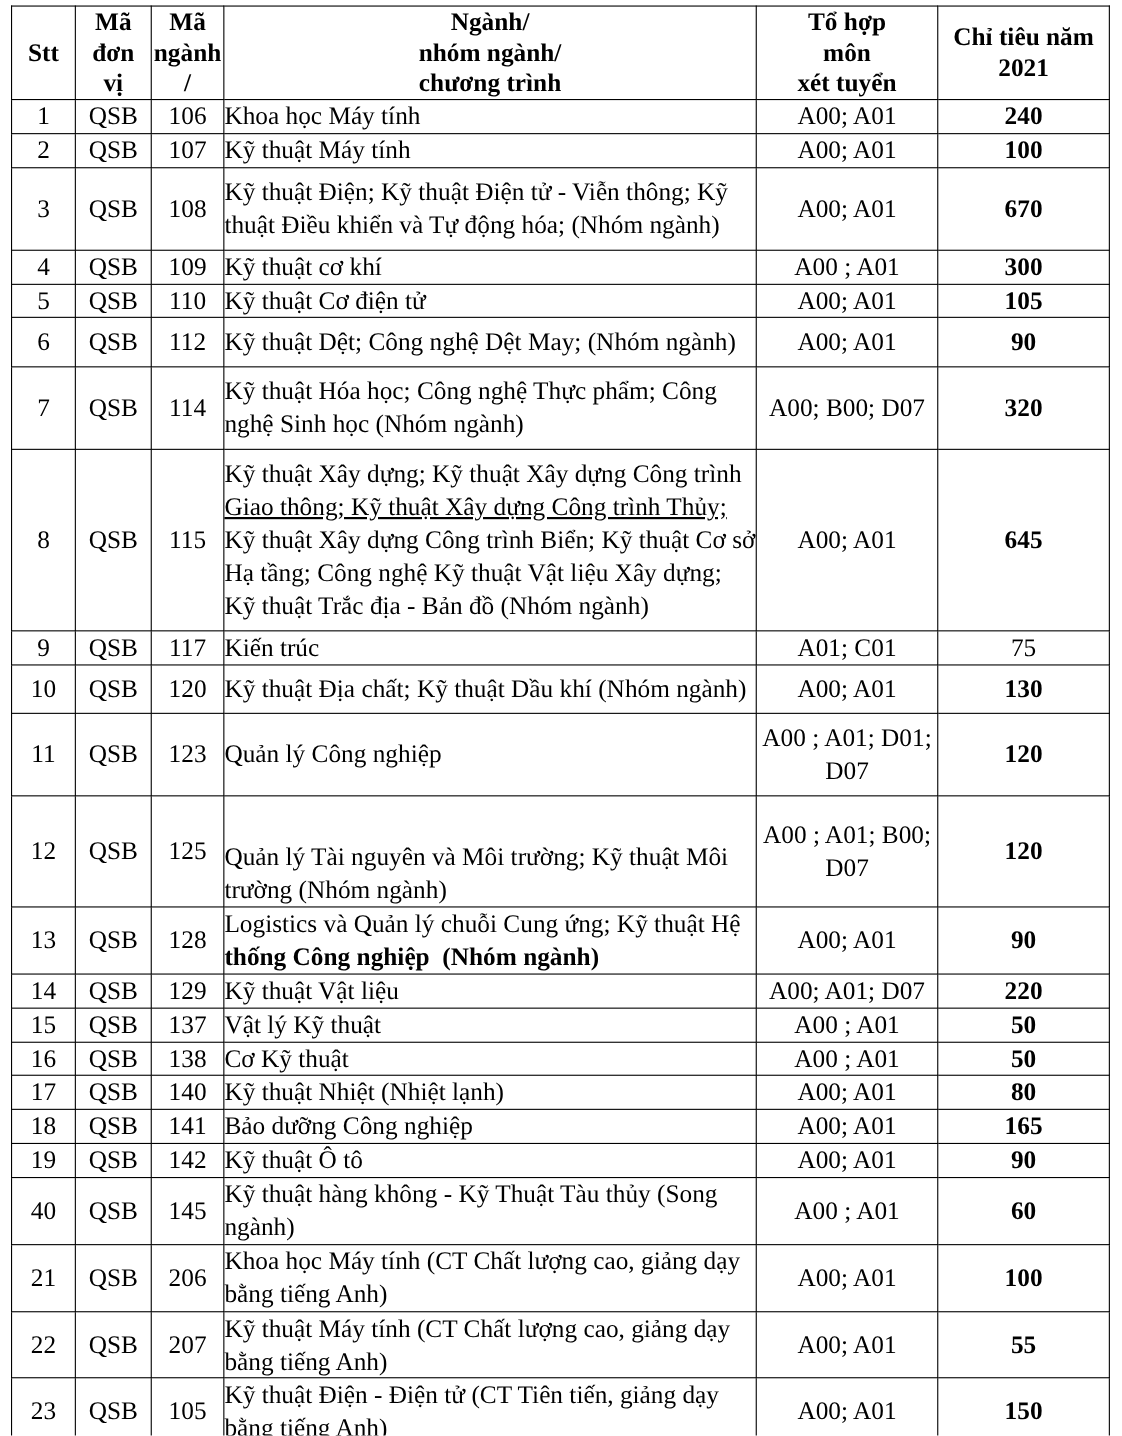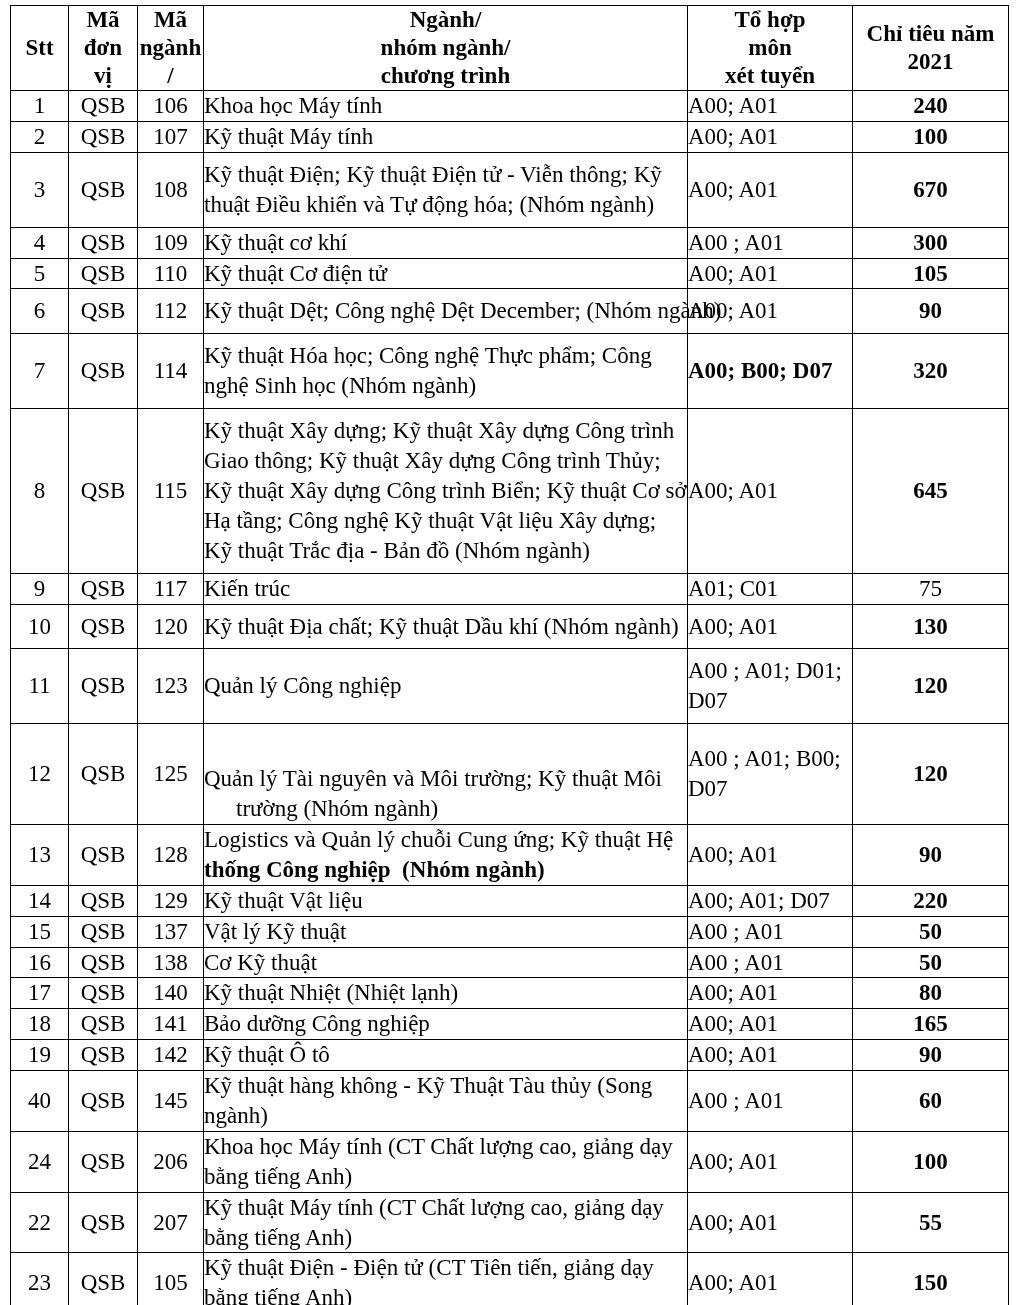--- a/index.html
+++ b/index.html
@@ -59,21 +59,21 @@
   }
   td.cell-stt, td.cell-dv, td.cell-nganh-id {
     text-align: center;
     padding: 3px 2px;
   }
   td.cell-name {
     text-align: left;
     padding: 3px 4px 3px 7px;
   }
   td.cell-combo {
-    text-align: left;
+    text-align: center;
     padding: 3px 2px;
   }
   td.cell-quota {
     text-align: center;
     font-weight: bold;
     padding: 3px 2px;
   }
   td.cell-quota.not-bold { font-weight: normal; }
 
   
@@ -183,47 +183,47 @@
           <td class="cell-combo">
             <span style="display: block; white-space: pre;">A00; A01</span>
           </td>
           <td class="cell-quota">105</td>
         </tr>
         <tr class="tall">
           <td class="cell-stt">6</td>
           <td class="cell-dv">QSB</td>
           <td class="cell-nganh-id">112</td>
           <td class="cell-name">
-            <span style="display: block; white-space: pre;">Kỹ thuật Dệt; Công nghệ Dệt December; (Nhóm ngành)</span>
+            <span style="display: block; white-space: pre;">Kỹ thuật Dệt; Công nghệ Dệt May; (Nhóm ngành)</span>
           </td>
           <td class="cell-combo">
             <span style="display: block; white-space: pre;">A00; A01</span>
           </td>
           <td class="cell-quota">90</td>
         </tr>
         <tr class="tall">
           <td class="cell-stt">7</td>
           <td class="cell-dv">QSB</td>
           <td class="cell-nganh-id">114</td>
           <td class="cell-name">
             <span style="display: block; white-space: pre;">Kỹ thuật Hóa học; Công nghệ Thực phẩm; Công</span>
             <span style="display: block; white-space: pre;">nghệ Sinh học (Nhóm ngành)</span>
           </td>
           <td class="cell-combo">
-            <span style="display: block; white-space: pre; font-weight: bold;">A00; B00; D07</span>
+            <span style="display: block; white-space: pre;">A00; B00; D07</span>
           </td>
           <td class="cell-quota">320</td>
         </tr>
         <tr class="tall">
           <td class="cell-stt">8</td>
           <td class="cell-dv">QSB</td>
           <td class="cell-nganh-id">115</td>
           <td class="cell-name">
             <span style="display: block; white-space: pre;">Kỹ thuật Xây dựng; Kỹ thuật Xây dựng Công trình</span>
-            <span style="display: block; white-space: pre;">Giao thông; Kỹ thuật Xây dựng Công trình Thủy;</span>
+            <span style="display: block; white-space: pre; text-decoration: underline;">Giao thông; Kỹ thuật Xây dựng Công trình Thủy;</span>
             <span style="display: block; white-space: pre;">Kỹ thuật Xây dựng Công trình Biển; Kỹ thuật Cơ sở</span>
             <span style="display: block; white-space: pre;">Hạ tầng; Công nghệ Kỹ thuật Vật liệu Xây dựng;</span>
             <span style="display: block; white-space: pre;">Kỹ thuật Trắc địa - Bản đồ (Nhóm ngành)</span>
           </td>
           <td class="cell-combo">
             <span style="display: block; white-space: pre;">A00; A01</span>
           </td>
           <td class="cell-quota">645</td>
         </tr>
         <tr>
@@ -262,21 +262,21 @@
             <span style="display: block; white-space: pre;">D07</span>
           </td>
           <td class="cell-quota">120</td>
         </tr>
         <tr>
           <td class="cell-stt">12</td>
           <td class="cell-dv">QSB</td>
           <td class="cell-nganh-id">125</td>
           <td class="cell-name">
             <span style="display: block; white-space: pre; margin-top: 40px;">Quản lý Tài nguyên và Môi trường; Kỹ thuật Môi</span>
-            <span style="display: block; white-space: pre; margin-left: 32px;">trường (Nhóm ngành)</span>
+            <span style="display: block; white-space: pre;">trường (Nhóm ngành)</span>
           </td>
           <td class="cell-combo">
             <span style="display: block; white-space: pre;">A00 ; A01; B00;</span>
             <span style="display: block; white-space: pre;">D07</span>
           </td>
           <td class="cell-quota">120</td>
         </tr>
         <tr>
           <td class="cell-stt">13</td>
           <td class="cell-dv">QSB</td>
@@ -369,21 +369,21 @@
           <td class="cell-name">
             <span style="display: block; white-space: pre;">Kỹ thuật hàng không - Kỹ Thuật Tàu thủy (Song</span>
             <span style="display: block; white-space: pre;">ngành)</span>
           </td>
           <td class="cell-combo">
             <span style="display: block; white-space: pre;">A00 ; A01</span>
           </td>
           <td class="cell-quota">60</td>
         </tr>
         <tr>
-          <td class="cell-stt">24</td>
+          <td class="cell-stt">21</td>
           <td class="cell-dv">QSB</td>
           <td class="cell-nganh-id">206</td>
           <td class="cell-name">
             <span style="display: block; white-space: pre;">Khoa học Máy tính (CT Chất lượng cao, giảng dạy</span>
             <span style="display: block; white-space: pre;">bằng tiếng Anh)</span>
           </td>
           <td class="cell-combo">
             <span style="display: block; white-space: pre;">A00; A01</span>
           </td>
           <td class="cell-quota">100</td>

